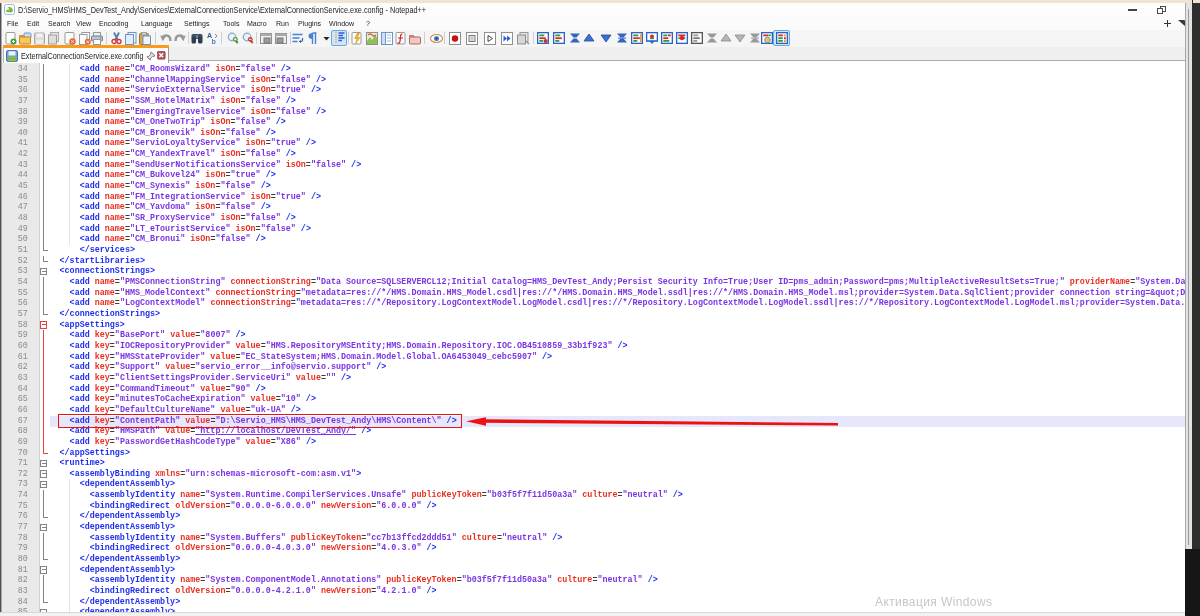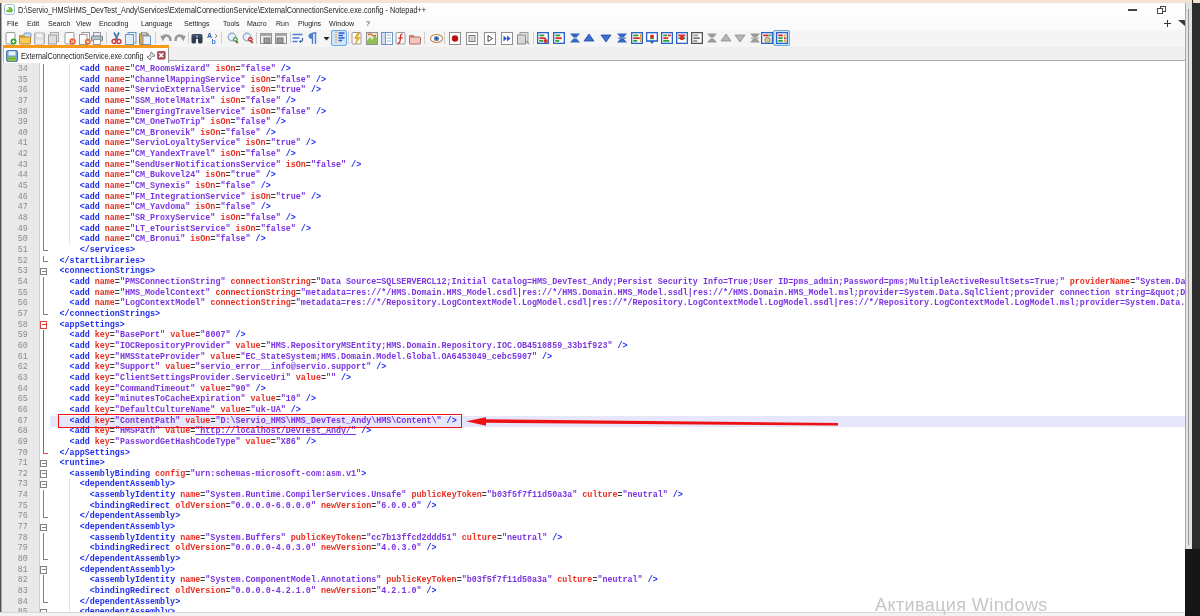--- a/index.html
+++ b/index.html
@@ -450,21 +450,21 @@
     <b class="t">&lt;add</b> <b class="a">key</b><b class="e">=</b><b class="v">"Support"</b> <b class="a">value</b><b class="e">=</b><b class="v">"servio_error__info@servio.support"</b><b class="t"> /&gt;</b>
     <b class="t">&lt;add</b> <b class="a">key</b><b class="e">=</b><b class="v">"ClientSettingsProvider.ServiceUri"</b> <b class="a">value</b><b class="e">=</b><b class="v">""</b><b class="t"> /&gt;</b>
     <b class="t">&lt;add</b> <b class="a">key</b><b class="e">=</b><b class="v">"CommandTimeout"</b> <b class="a">value</b><b class="e">=</b><b class="v">"90"</b><b class="t"> /&gt;</b>
     <b class="t">&lt;add</b> <b class="a">key</b><b class="e">=</b><b class="v">"minutesToCacheExpiration"</b> <b class="a">value</b><b class="e">=</b><b class="v">"10"</b><b class="t"> /&gt;</b>
     <b class="t">&lt;add</b> <b class="a">key</b><b class="e">=</b><b class="v">"DefaultCultureName"</b> <b class="a">value</b><b class="e">=</b><b class="v">"uk-UA"</b><b class="t"> /&gt;</b>
     <b class="t">&lt;add</b> <b class="a">key</b><b class="e">=</b><b class="v">"ContentPath"</b> <b class="a">value</b><b class="e">=</b><b class="v">"D:\Servio_HMS\HMS_DevTest_Andy\HMS\Content\"</b><b class="t"> /&gt;</b>
     <b class="t">&lt;add</b> <b class="a">key</b><b class="e">=</b><b class="v">"HMSPath"</b> <b class="a">value</b><b class="e">=</b><b class="v u">"http://localhost/DevTest_Andy/"</b><b class="t"> /&gt;</b>
     <b class="t">&lt;add</b> <b class="a">key</b><b class="e">=</b><b class="v">"PasswordGetHashCodeType"</b> <b class="a">value</b><b class="e">=</b><b class="v">"X86"</b><b class="t"> /&gt;</b>
   <b class="t">&lt;/appSettings&gt;</b>
   <b class="t">&lt;runtime&gt;</b>
-    <b class="t">&lt;assemblyBinding</b> <b class="a">config</b><b class="e">=</b><b class="v">"urn:schemas-microsoft-com:asm.v1"</b><b class="t">&gt;</b>
+    <b class="t">&lt;assemblyBinding</b> <b class="a">xmlns</b><b class="e">=</b><b class="v">"urn:schemas-microsoft-com:asm.v1"</b><b class="t">&gt;</b>
       <b class="t">&lt;dependentAssembly&gt;</b>
         <b class="t">&lt;assemblyIdentity</b> <b class="a">name</b><b class="e">=</b><b class="v">"System.Runtime.CompilerServices.Unsafe"</b> <b class="a">publicKeyToken</b><b class="e">=</b><b class="v">"b03f5f7f11d50a3a"</b> <b class="a">culture</b><b class="e">=</b><b class="v">"neutral"</b><b class="t"> /&gt;</b>
         <b class="t">&lt;bindingRedirect</b> <b class="a">oldVersion</b><b class="e">=</b><b class="v">"0.0.0.0-6.0.0.0"</b> <b class="a">newVersion</b><b class="e">=</b><b class="v">"6.0.0.0"</b><b class="t"> /&gt;</b>
       <b class="t">&lt;/dependentAssembly&gt;</b>
       <b class="t">&lt;dependentAssembly&gt;</b>
         <b class="t">&lt;assemblyIdentity</b> <b class="a">name</b><b class="e">=</b><b class="v">"System.Buffers"</b> <b class="a">publicKeyToken</b><b class="e">=</b><b class="v">"cc7b13ffcd2ddd51"</b> <b class="a">culture</b><b class="e">=</b><b class="v">"neutral"</b><b class="t"> /&gt;</b>
         <b class="t">&lt;bindingRedirect</b> <b class="a">oldVersion</b><b class="e">=</b><b class="v">"0.0.0.0-4.0.3.0"</b> <b class="a">newVersion</b><b class="e">=</b><b class="v">"4.0.3.0"</b><b class="t"> /&gt;</b>
       <b class="t">&lt;/dependentAssembly&gt;</b>
       <b class="t">&lt;dependentAssembly&gt;</b>
         <b class="t">&lt;assemblyIdentity</b> <b class="a">name</b><b class="e">=</b><b class="v">"System.ComponentModel.Annotations"</b> <b class="a">publicKeyToken</b><b class="e">=</b><b class="v">"b03f5f7f11d50a3a"</b> <b class="a">culture</b><b class="e">=</b><b class="v">"neutral"</b><b class="t"> /&gt;</b>
@@ -477,12 +477,12 @@
 <path d="M2 6.2 L22 2.2 L22 10.8 Z" fill="#ee1111"></path>
   </svg>
 <div class="abs" style="left:1185.2px;top:2.5px;width:1px;height:546px;background:#a9a9a9"></div>
 <div class="abs" style="left:1186.2px;top:2.5px;width:5.8px;height:546.5px;background:#e3e3e3"></div>
 <div class="abs" style="left:1187.8px;top:9px;width:1.6px;height:536px;background:#9a9a9a"></div>
 <div class="abs" style="left:1192px;top:0;width:8px;height:549px;background:#2e2e2e"></div>
 <div class="abs" style="left:1193px;top:0;width:7px;height:2.5px;background:#f2e3d2"></div>
 <div class="abs" style="left:1185.2px;top:549px;width:14.8px;height:67px;background:#161616"></div>
 <div class="abs" style="left:0;top:612.2px;width:1185px;height:1px;background:#d8d8d8;z-index:11"></div>
 <div class="abs" style="left:0;top:613.2px;width:1185px;height:2.8px;background:#f2f2f2;z-index:11"></div>
-<div class="abs" style="left:875px;top:595.2px;font-size:18px;color:#c6c6c6;z-index:12;letter-spacing:0.4px">Активация Windows</div>
+<div class="abs" style="left:875px;top:595.2px;font-size:12px;color:#c6c6c6;z-index:12;letter-spacing:0.4px">Активация Windows</div>
 </body></html>

